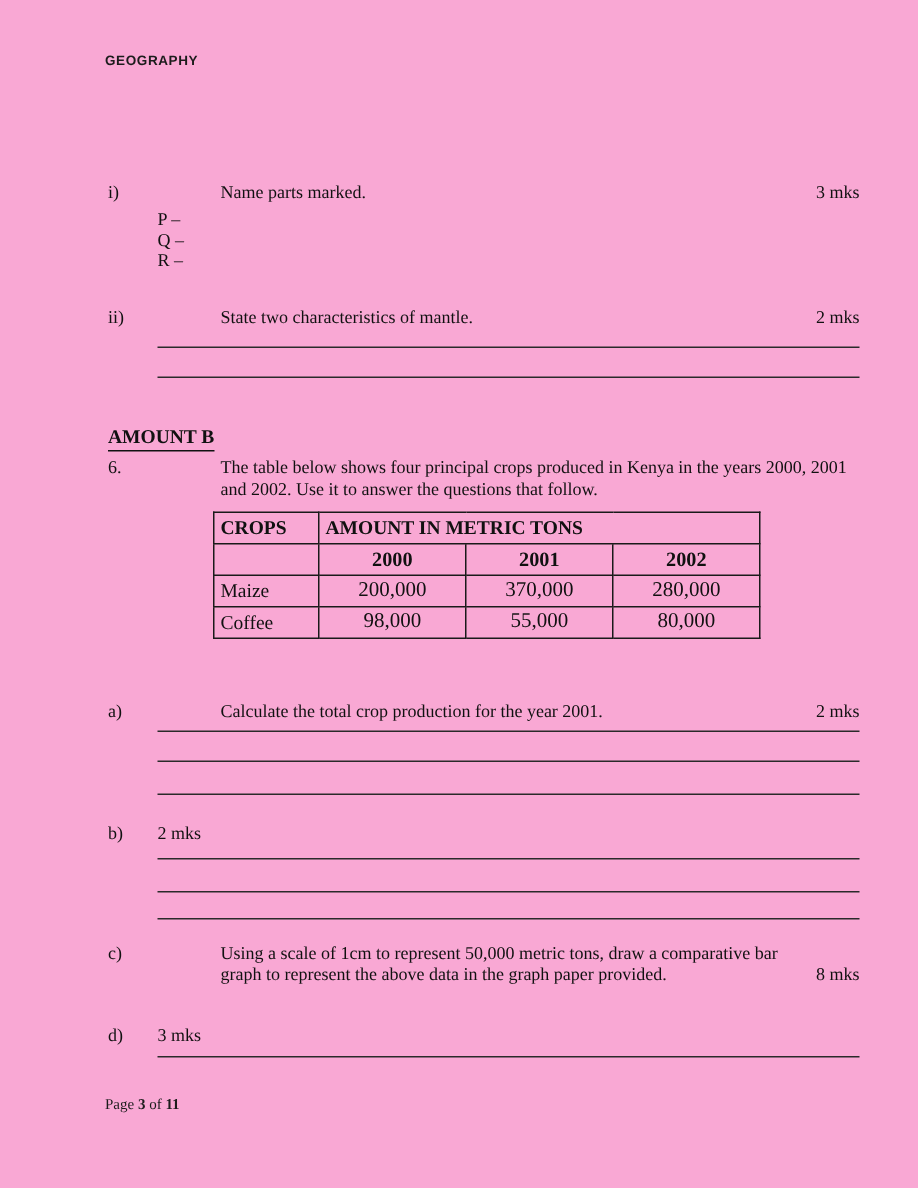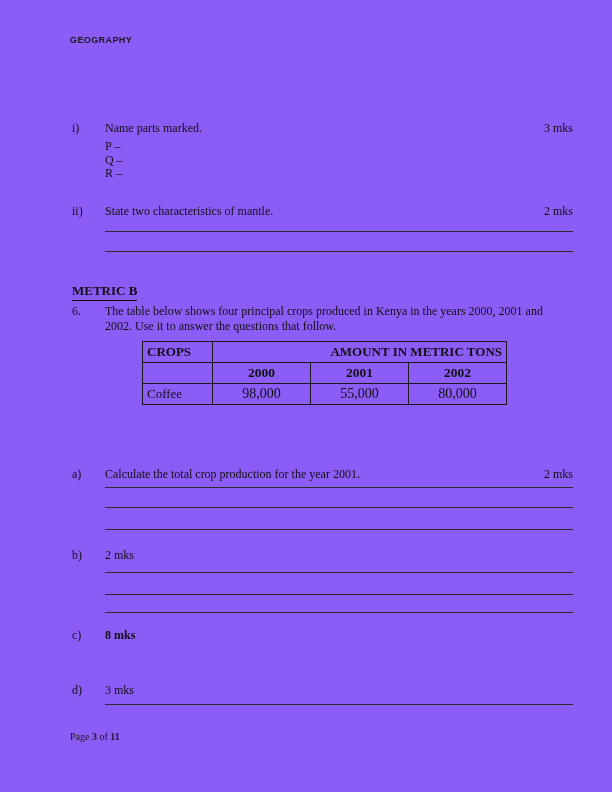--- a/index.html
+++ b/index.html
@@ -5,38 +5,38 @@
   * { margin: 0; padding: 0; box-sizing: border-box; }
   html, body { background: #e8e8e8; }
   body {
     width: 612px; height: 792px; margin: 0 auto;
     font-family: "Liberation Serif", serif;
     color: #111;
   }
   .page {
     position: relative;
     width: 612px; height: 792px;
-    background: #8b5cf6;
+    background: #f9a8d4;
     overflow: hidden;
   }
   .doc-header {
     position: absolute; left: 70px; top: 35px;
     font-family: "Liberation Sans", sans-serif;
     font-weight: bold; font-size: 9px; letter-spacing: 0.4px;
     color: #1c1c1c;
   }
   .block {
     position: absolute; left: 72px; width: 501px;
     font-size: 12px; line-height: 14px;
   }
   .q-row { display: flex; align-items: flex-start; }
   .q-num { flex: none; width: 33px; }
-  .q-text { flex: 1; padding-right: 10px; }
+  .q-text { flex: 1; padding-right: 10px; margin-left: 42px; }
   .q-marks { flex: none; white-space: nowrap; }
-  .q-marks.bottom { align-self: flex-end; font-weight: bold; }
+  .q-marks.bottom { align-self: flex-end; }
   .q-parts { margin-left: 33px; margin-top: 5px; }
   .q-parts div { line-height: 13.5px; }
   .ans-lines { margin-left: 33px; }
   .ans-line { border-bottom: 1px solid #2a2a2a; }
   .section-heading {
     position: absolute; left: 72px; top: 283px;
     font-size: 13px; font-weight: bold;
   }
   .section-heading span {
     display: inline-block;
@@ -52,21 +52,21 @@
   .crops-table td, .crops-table th {
     border: 1px solid #1a1a1a;
     height: 21px;
     padding: 0 4px;
     font-weight: normal;
     vertical-align: middle;
   }
   .crops-table .c-crop  { width: 70px;  text-align: left; font-size: 13px; }
   .crops-table .c-year  { width: 98px;  text-align: center; }
   .crops-table th.c-crop { font-weight: bold; }
-  .crops-table .amount-header { font-weight: bold; text-align: right; font-size: 13px; }
+  .crops-table .amount-header { font-weight: bold; text-align: left; font-size: 13px; }
   .crops-table .year-head { font-weight: bold; font-size: 13.5px; }
   .crops-table .num { text-align: center; }
   .doc-footer {
     position: absolute; left: 70px; top: 731px;
     font-family: Liberation Serif, serif;
     font-size: 10px; color: #1c1c1c;
   }
   .doc-footer .b { font-weight: bold; }
 </style>
 </head>
@@ -95,41 +95,47 @@
       <span class="q-text">State two characteristics of mantle.</span>
       <span class="q-marks">2 mks</span>
     </div>
     <div class="ans-lines">
       <div class="ans-line" style="height:14px"></div>
       <div class="ans-line" style="height:20px"></div>
     </div>
   </div>
 
   <div class="section-heading">
-    <span>METRIC B</span>
+    <span>AMOUNT B</span>
   </div>
 
   <div class="block intro" style="top:304px">
     <div class="q-row">
       <span class="q-num">6.</span>
       <span class="q-text">The table below shows four principal crops produced in Kenya in the years 2000, 2001 and 2002. Use it to answer the questions that follow.</span>
     </div>
   </div>
 
   <table class="crops-table">
     <tbody>
         <tr>
       <th class="c-crop">CROPS</th>
       <th class="amount-header" colspan="3">AMOUNT IN METRIC TONS</th>
     </tr>
     <tr>
       <td class="c-crop"></td>
       <th class="c-year year-head">2000</th>
       <th class="c-year year-head">2001</th>
       <th class="c-year year-head">2002</th>
+    </tr>
+    <tr>
+      <td class="c-crop">Maize</td>
+      <td class="c-year num">200,000</td>
+      <td class="c-year num">370,000</td>
+      <td class="c-year num">280,000</td>
     </tr>
     <tr>
       <td class="c-crop">Coffee</td>
       <td class="c-year num">98,000</td>
       <td class="c-year num">55,000</td>
       <td class="c-year num">80,000</td>
     </tr>
   </tbody>
     </table>
 
@@ -154,20 +160,21 @@
     <div class="ans-lines">
       <div class="ans-line" style="height:11px"></div>
       <div class="ans-line" style="height:22px"></div>
       <div class="ans-line" style="height:18px"></div>
     </div>
   </div>
 
   <div class="block" style="top:628px">
     <div class="q-row">
       <span class="q-num">c)</span>
+      <span class="q-text">Using a scale of 1cm to represent 50,000 metric tons, draw a comparative bar graph to represent the above data in the graph paper provided.</span>
       <span class="q-marks bottom">8 mks</span>
     </div>
   </div>
 
   <div class="block" style="top:683px">
     <div class="q-row">
       <span class="q-num">d)</span>
       <span class="q-marks">3 mks</span>
     </div>
     <div class="ans-lines">

